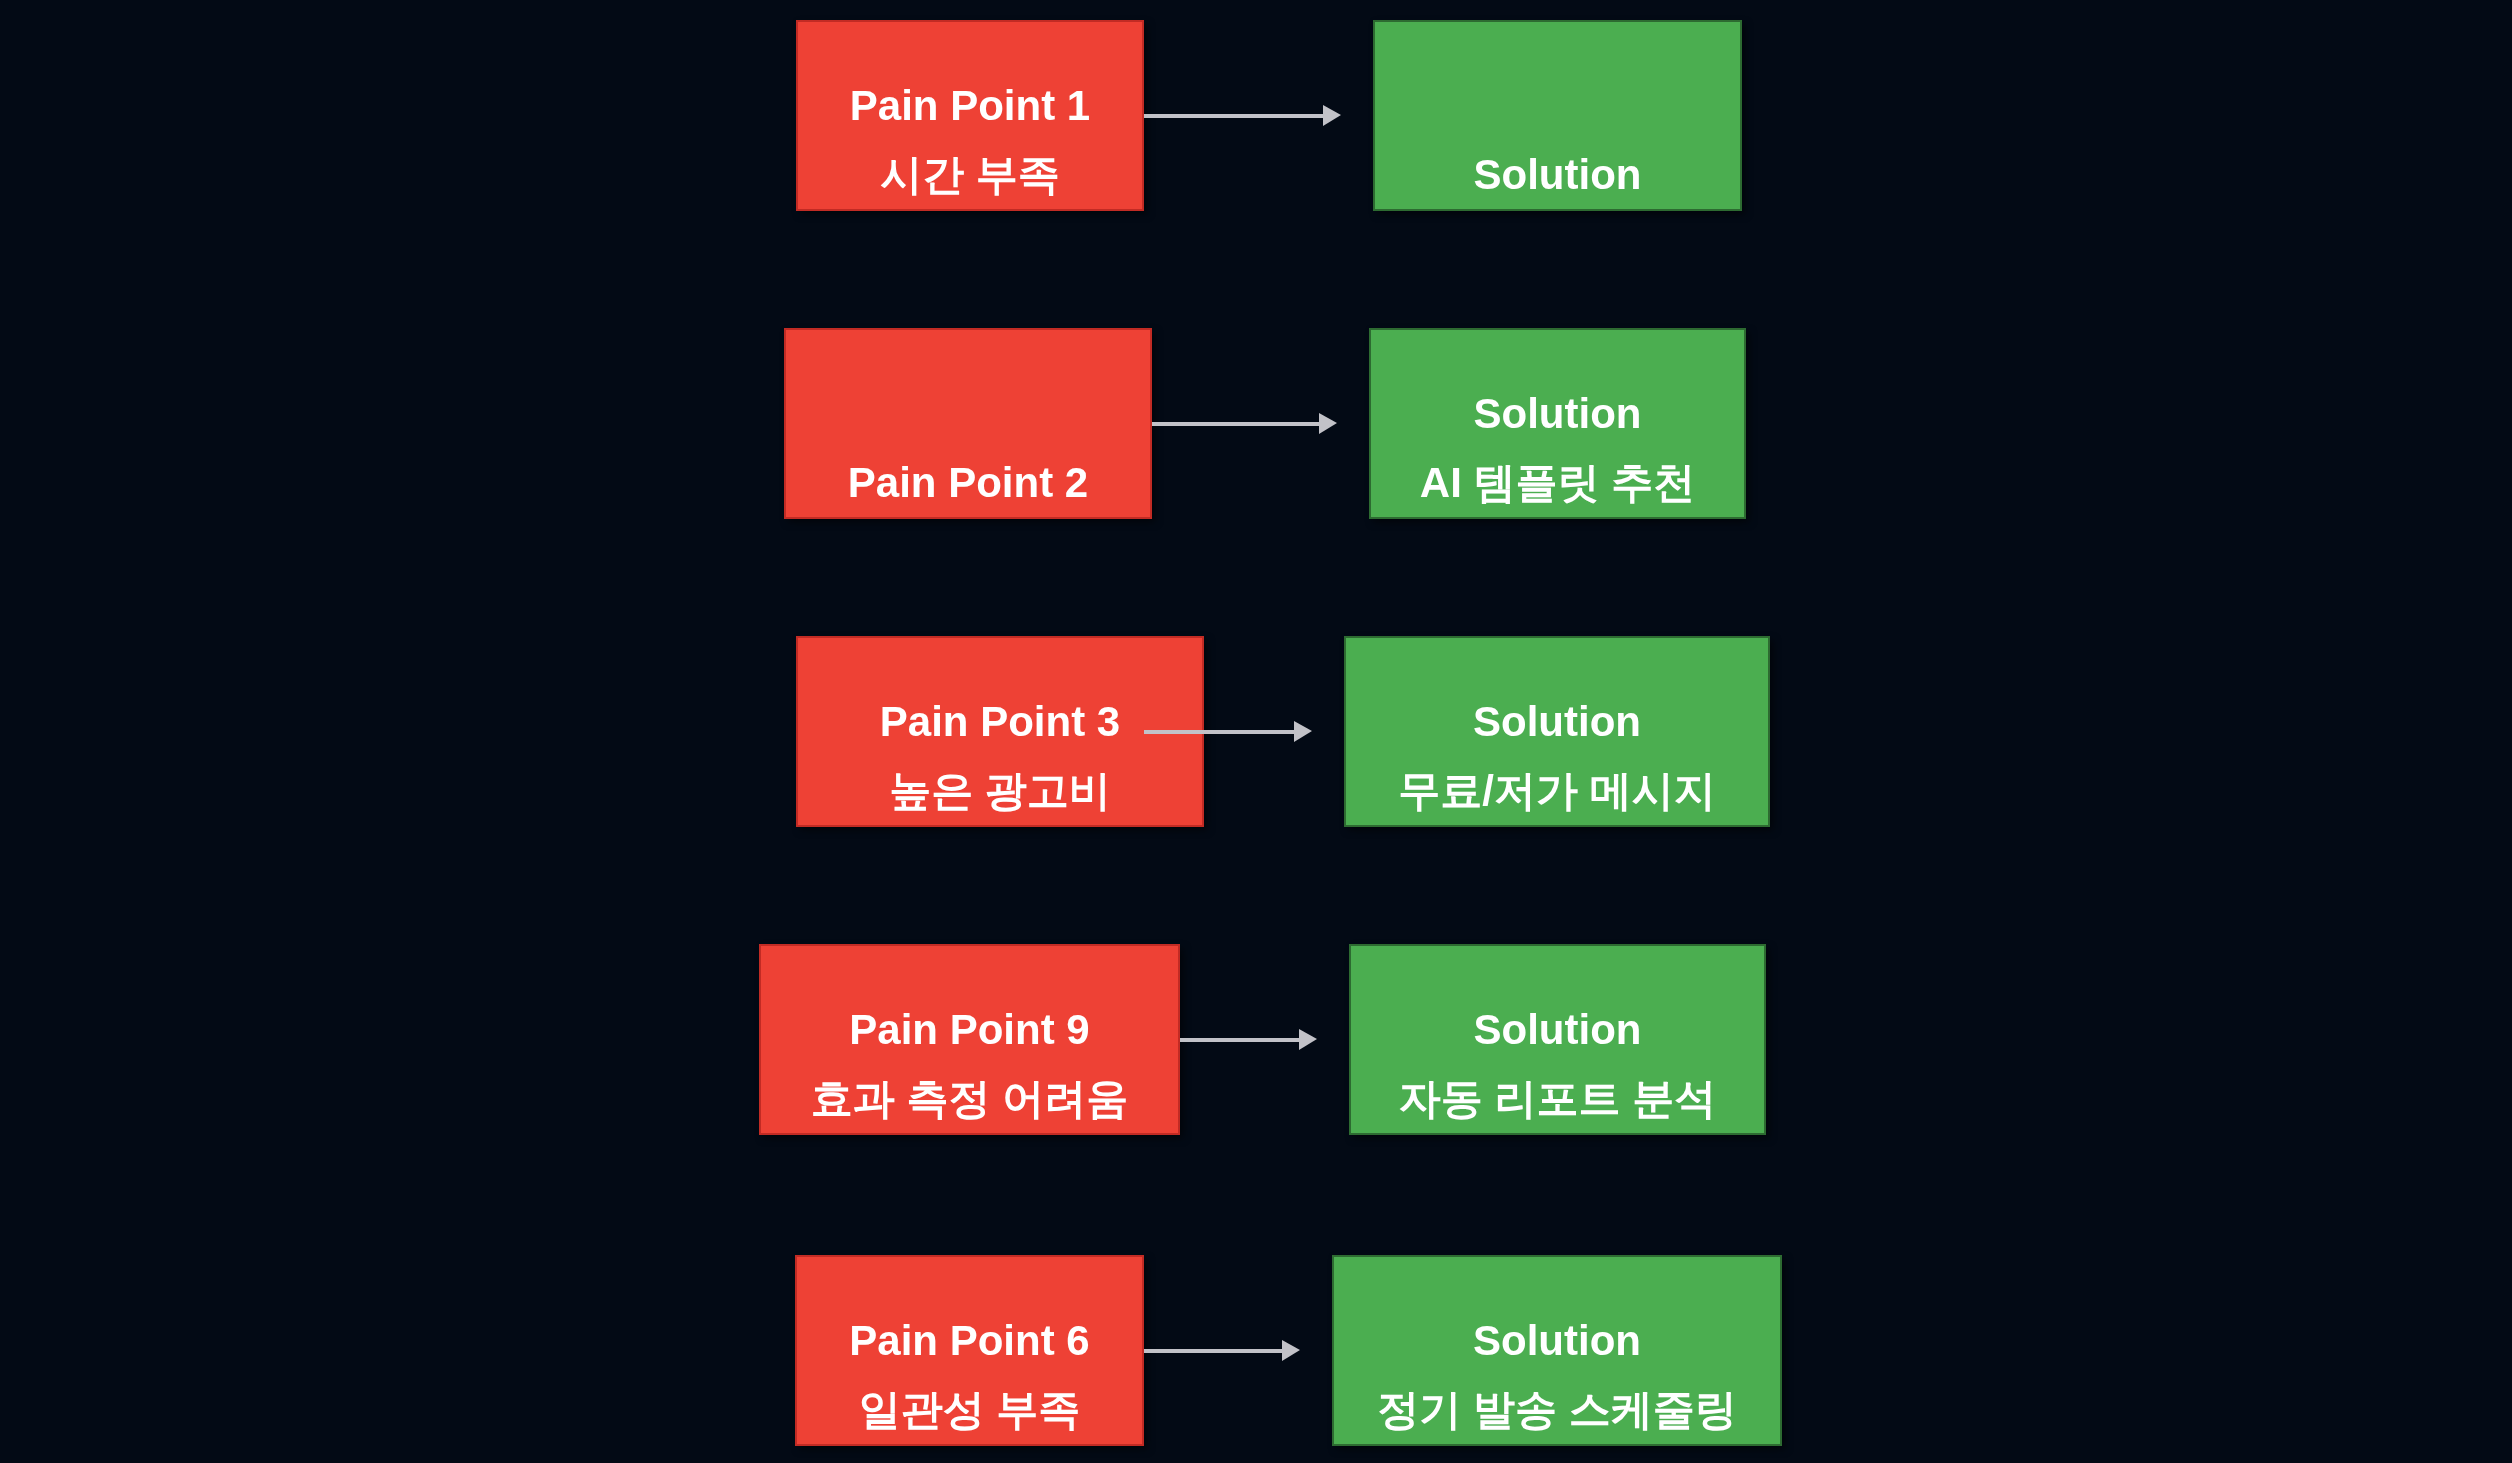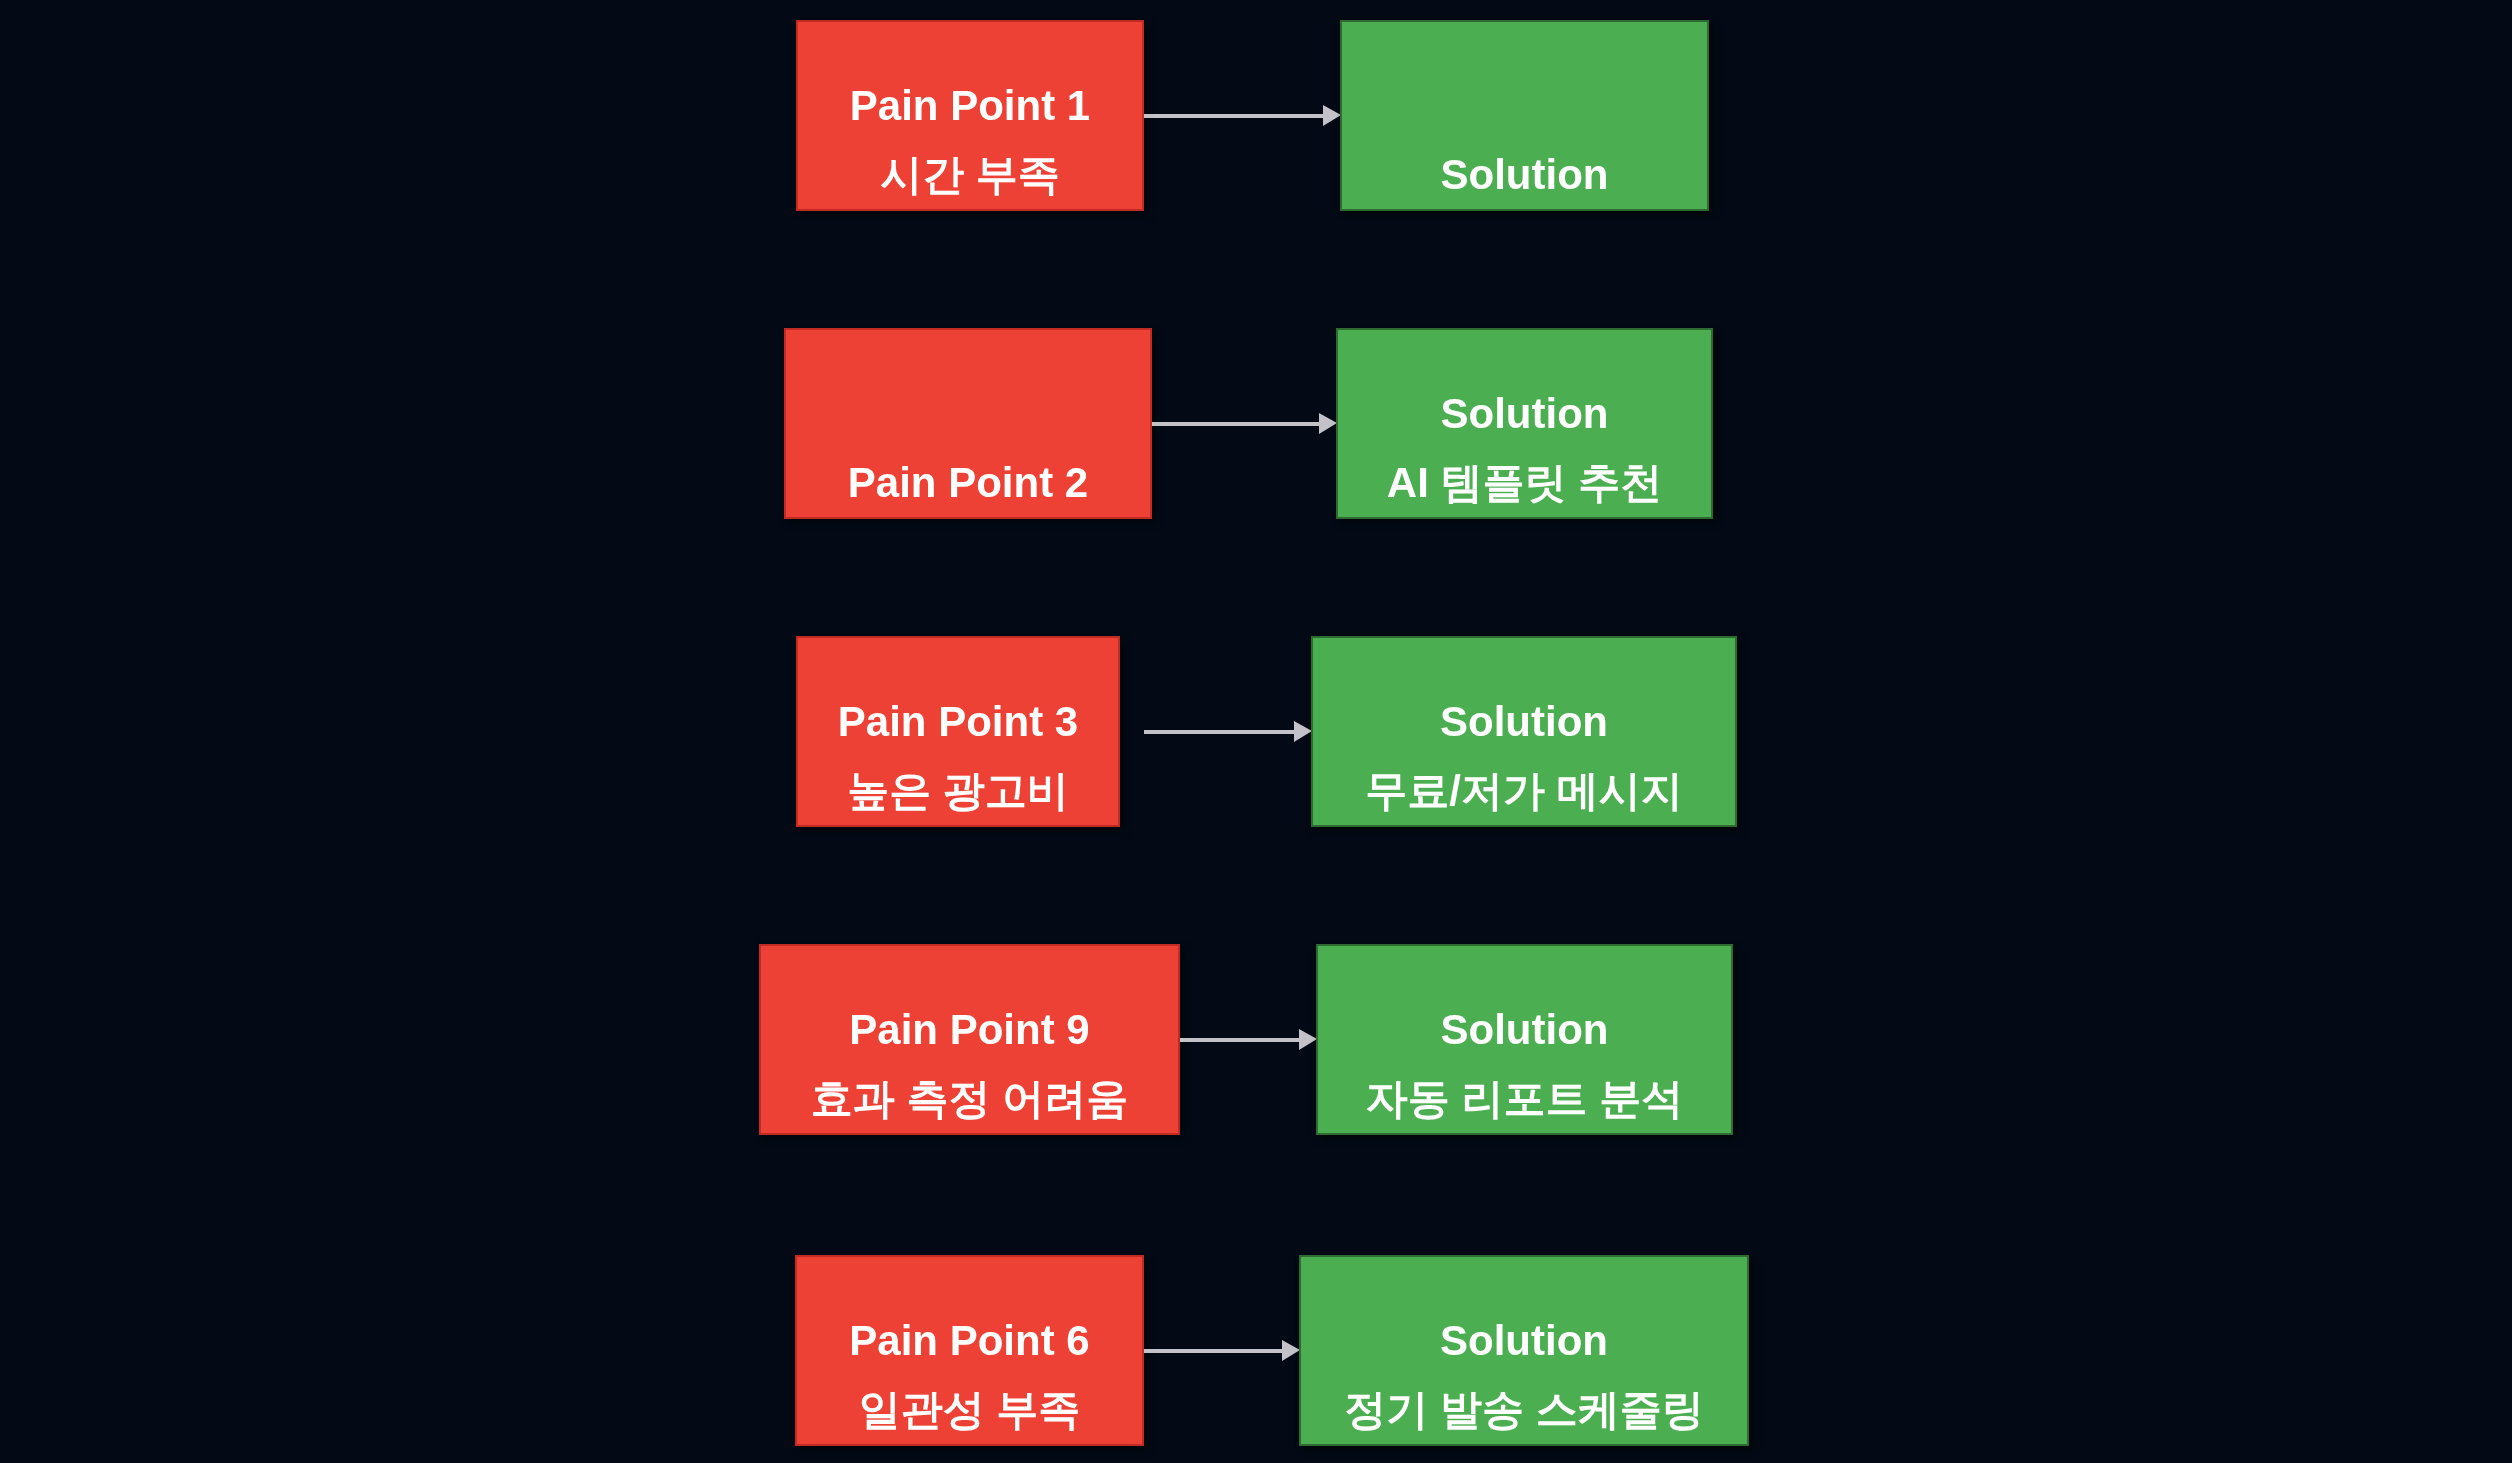--- a/index.html
+++ b/index.html
@@ -37,20 +37,21 @@
     line-height: 69px;
     box-shadow: 3.7px 3.7px 7.4px rgba(0,0,0,0.55);
   }
   .pain {
     background: var(--pain-fill, #ee4135);
     border: 2.8px solid var(--pain-border, #c22b24);
   }
   .sol {
     background: var(--solution-fill, #4bae50);
     border: 2.8px solid var(--solution-border, #2d6b31);
+    margin-left: 33px;
   }
   .arrow {
     position: absolute;
     top: 85px;
     height: 21px;
   }
   .arrow .line {
     position: absolute;
     left: 0;
     right: 14.8px;
@@ -65,21 +66,21 @@
     width: 0;
     height: 0;
     border-top: 10.2px solid transparent;
     border-bottom: 11px solid transparent;
     border-left: 18.5px solid var(--arrow, #c2c2c8);
   }
 
   
   .r1 { top: 20.3px; }   .r1 .pain { left: 796px;  width: 348px; } .r1 .sol { left: 1340px; width: 369px; } .r1 .arrow { left: 1144px; width: 197px; }
   .r2 { top: 328px; padding-left: 35px; }  .r2 .pain { left: 784px;  width: 368px; } .r2 .sol { left: 1336px; width: 377px; } .r2 .arrow { left: 1152px; width: 185px; }
-  .r3 { top: 636px; }  .r3 .pain { left: 796px;  width: 324px; } .r3 .sol { left: 1311px; width: 426px; } .r3 .arrow { left: 1144px; width: 168px; }
+  .r3 { top: 636px; }  .r3 .pain { left: 796px;  width: 408px; } .r3 .sol { left: 1311px; width: 426px; } .r3 .arrow { left: 1144px; width: 168px; }
   .r4 { top: 944px; } .r4 .pain { left: 759px;  width: 421px; } .r4 .sol { left: 1316px; width: 417px; } .r4 .arrow { left: 1180px; width: 137px; }
   .r5 { top: 1255px; } .r5 .pain { left: 795px;  width: 349px; } .r5 .sol { left: 1299px; width: 450px; } .r5 .arrow { left: 1144px; width: 156px; }
 </style>
 </head>
 <body>
 
 <div id="stage">
 
   <div class="row r1">
     <div class="node pain">

